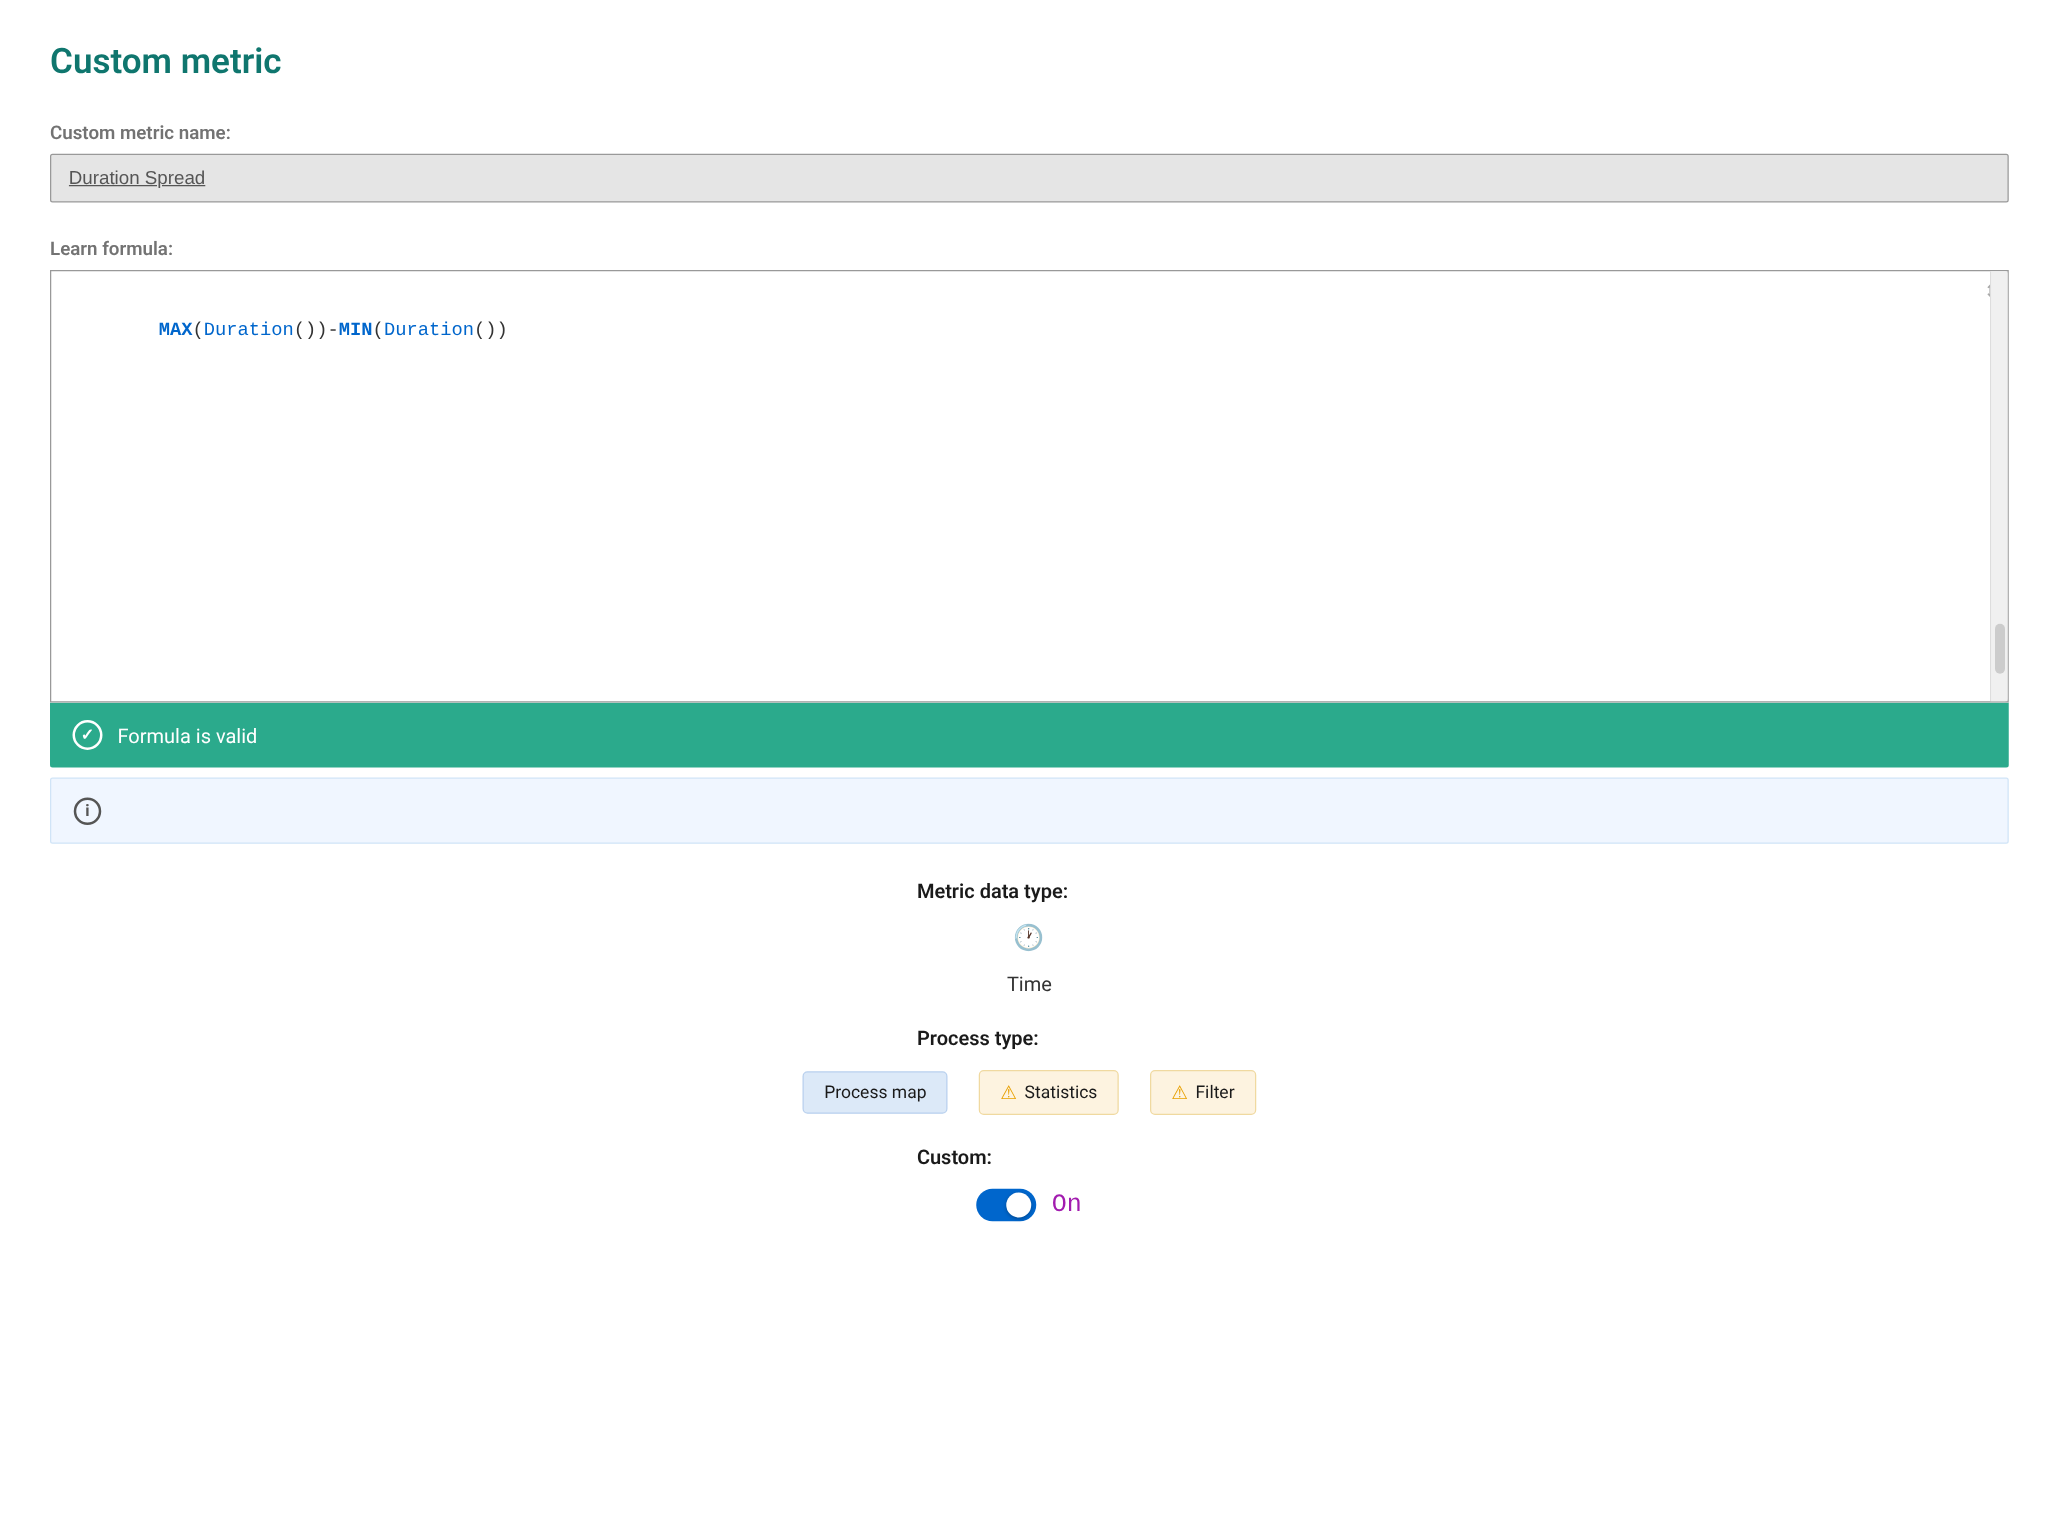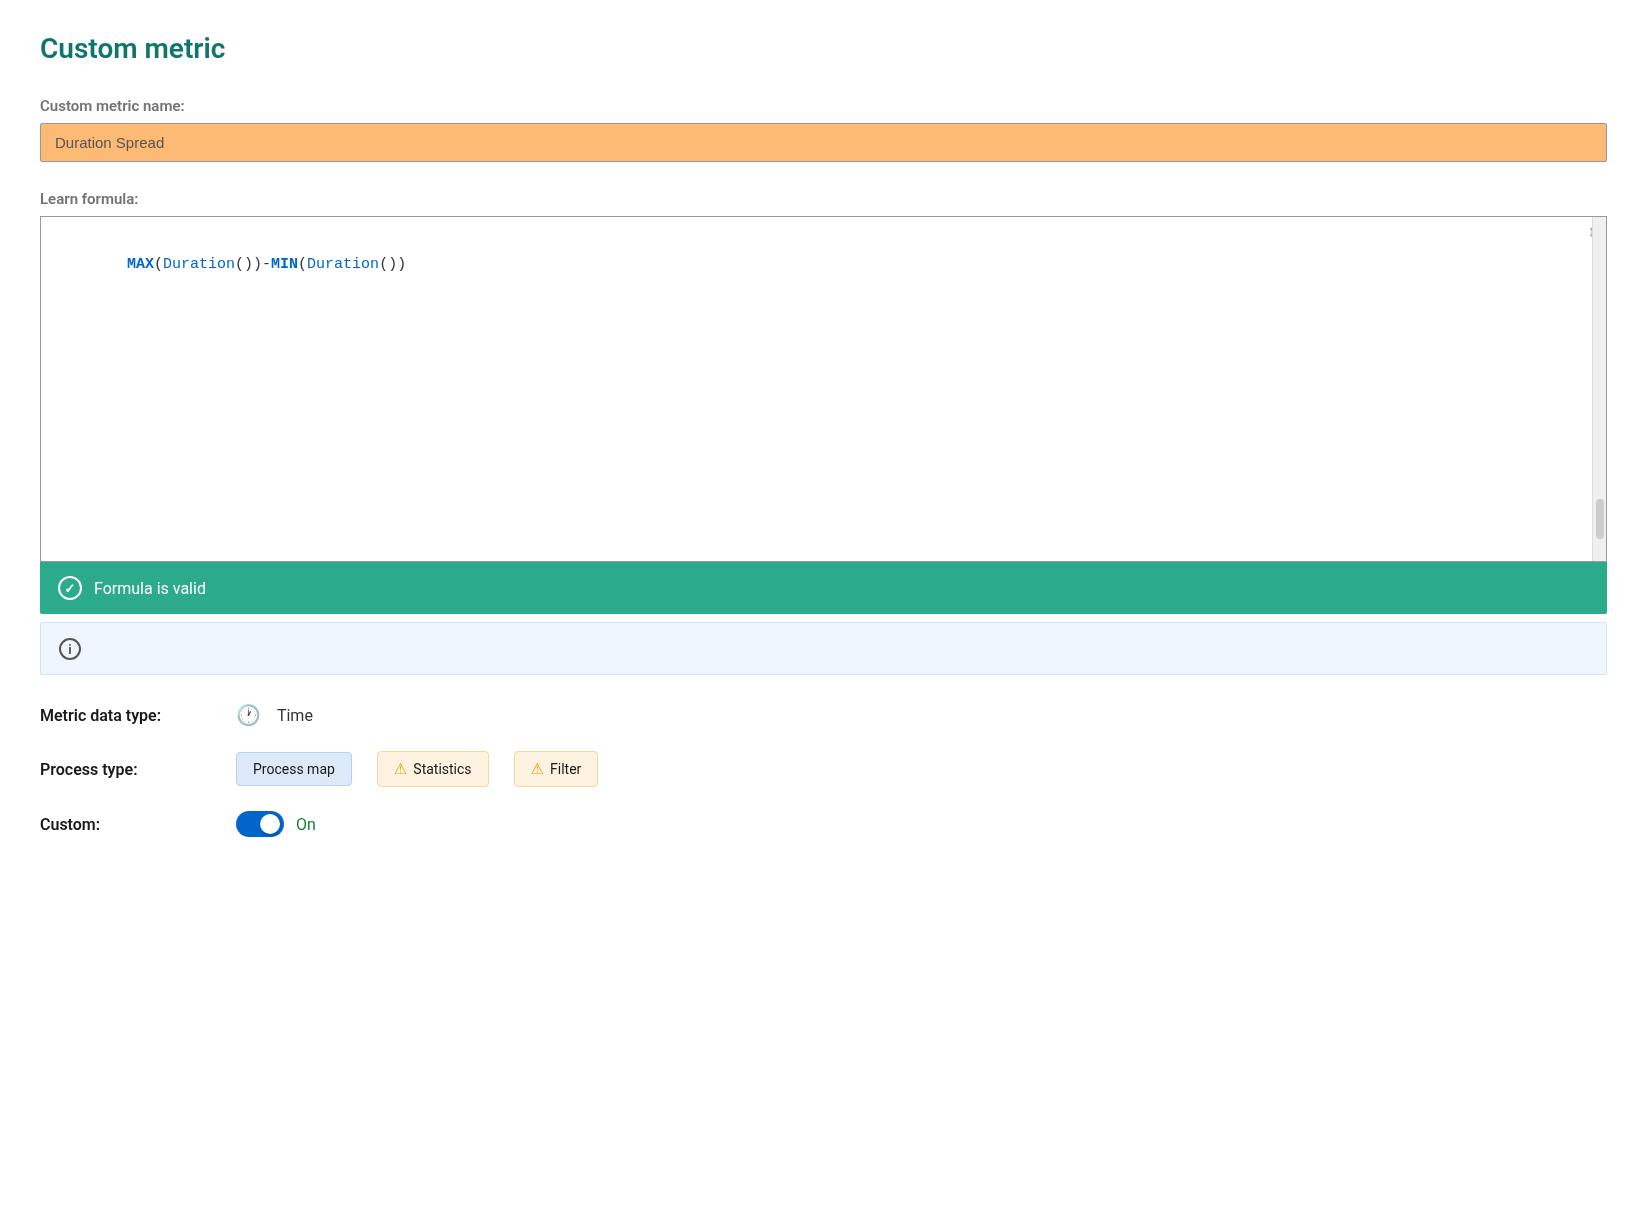--- a/index.html
+++ b/index.html
@@ -32,21 +32,22 @@
     }
 
     .text-input {
       width: 100%;
       padding: 10px 14px;
       border: 1px solid #999;
       border-radius: 2px;
       font-size: 15px;
       color: #555;
       outline: none;
-      background: #fdba74;
+      background: #e5e5e5;
+      text-decoration: underline;
     }
 
     .name-field-section {
       margin-bottom: 28px;
     }
 
     .formula-section {
       margin-bottom: 0;
     }
 
@@ -194,20 +195,21 @@
       color: #0066cc;
       text-decoration: underline;
       cursor: pointer;
     }
 
     .field-row {
       display: flex;
       align-items: center;
       gap: 16px;
       margin-bottom: 24px;
+      flex-direction: column;
     }
 
     .field-row-label {
       font-size: 16px;
       font-weight: 600;
       color: #1a1a1a;
       min-width: 180px;
     }
 
     .clock-icon {
@@ -274,22 +276,23 @@
       height: 20px;
       background: #fff;
       border-radius: 50%;
       position: absolute;
       top: 3px;
       right: 4px;
       box-shadow: 0 1px 3px rgba(0,0,0,0.3);
     }
 
     .toggle-label {
-      font-size: 16px;
-      color: #15803d;
+      font-size: 20px;
+      color: #a21caf;
+      font-family: Liberation Mono, monospace;
     }
 
     .formula-container {
       position: relative;
     }
   </style>
 </head>
 <body>
 
 <h1 class="page-title">Custom metric</h1>

